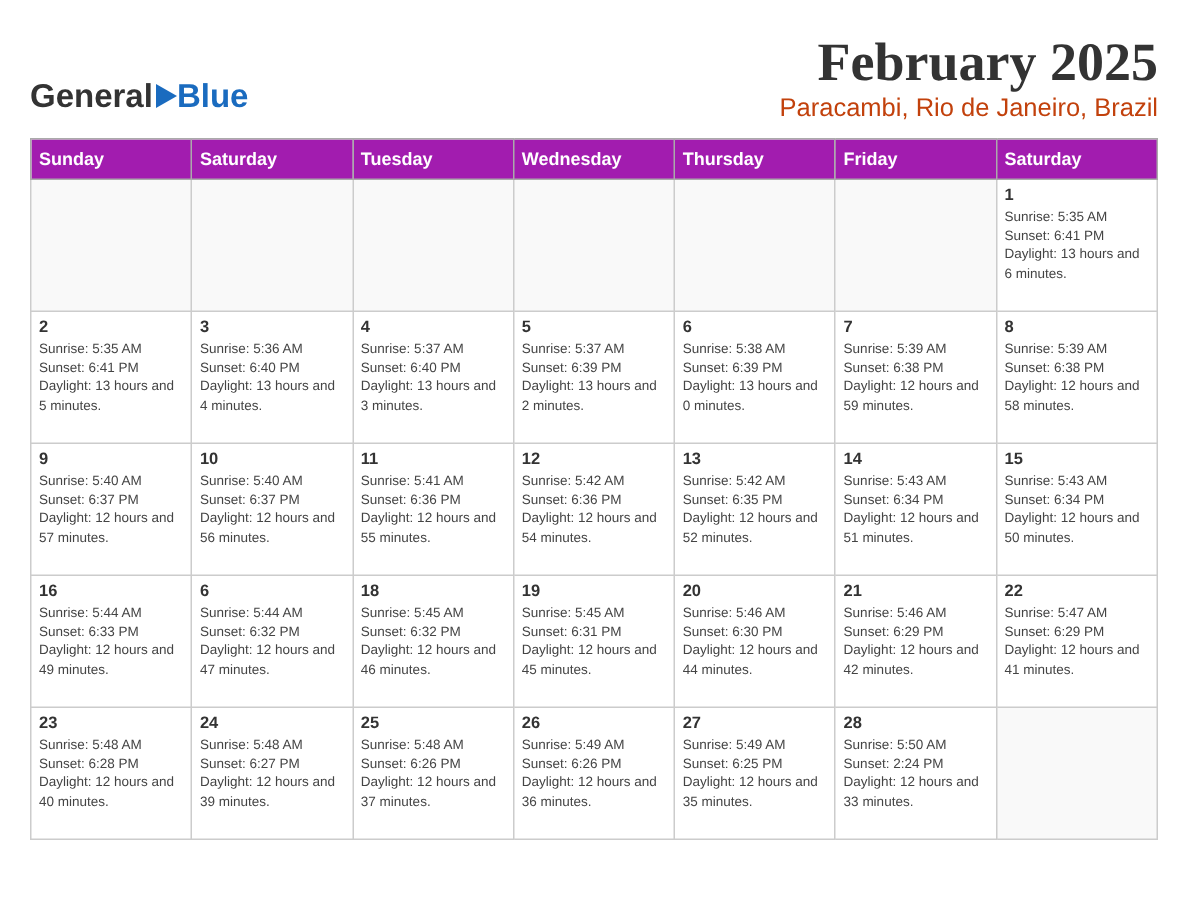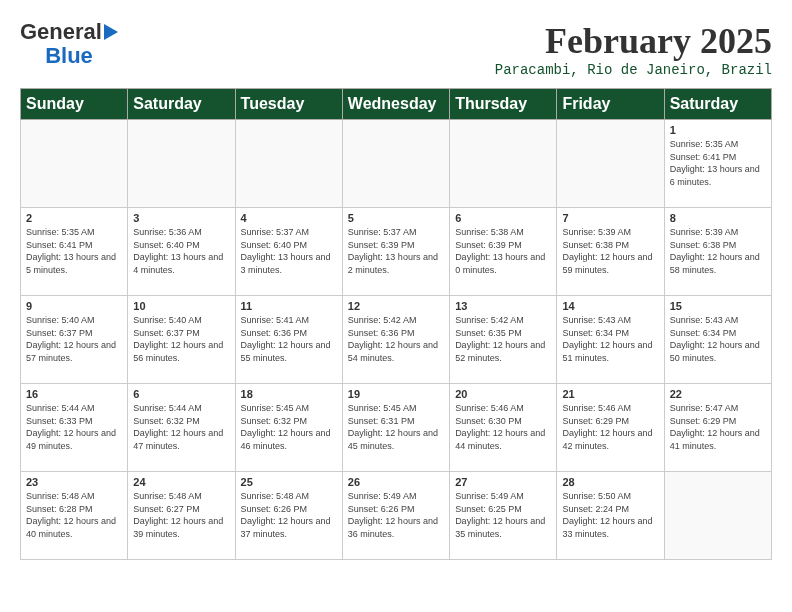--- a/index.html
+++ b/index.html
@@ -11,22 +11,23 @@
       padding: 20px;
     }
     .header-section {
       display: flex;
       justify-content: space-between;
       align-items: flex-start;
       margin-bottom: 10px;
     }
     .logo {
       display: flex;
-      flex-direction: column;
-      align-items: center;
+      flex-direction: row;
+      align-items: flex-end;
+      margin-top: 32px;
     }
     .logo-text {
       font-size: 22px;
       font-weight: bold;
       color: #333;
       line-height: 1.1;
     }
     .logo-text span.blue { color: #1a6bbf; }
     .logo-arrow {
       width: 0;
@@ -45,35 +46,34 @@
     .title-section {
       text-align: right;
     }
     .cal-title {
       font-size: 36px;
       font-weight: bold;
       color: #333;
       font-family: Liberation Serif, serif;
     }
     .cal-subtitle {
-      font-size: 14px;
-      color: #14532d;
-      font-family: Liberation Mono, monospace;
+      font-size: 17px;
+      color: #c2410c;
     }
     table {
       width: 100%;
       border-collapse: collapse;
       table-layout: fixed;
     }
     th {
-      background-color: #14532d;
+      background-color: #a21caf;
       color: #fff;
       text-align: left;
       padding: 6px 5px;
-      font-size: 16px;
+      font-size: 12px;
       font-weight: bold;
       border: 1px solid #aaa;
     }
     td {
       border: 1px solid #ccc;
       vertical-align: top;
       padding: 4px 5px;
       font-size: 9.5px;
       color: #333;
       height: 88px;

